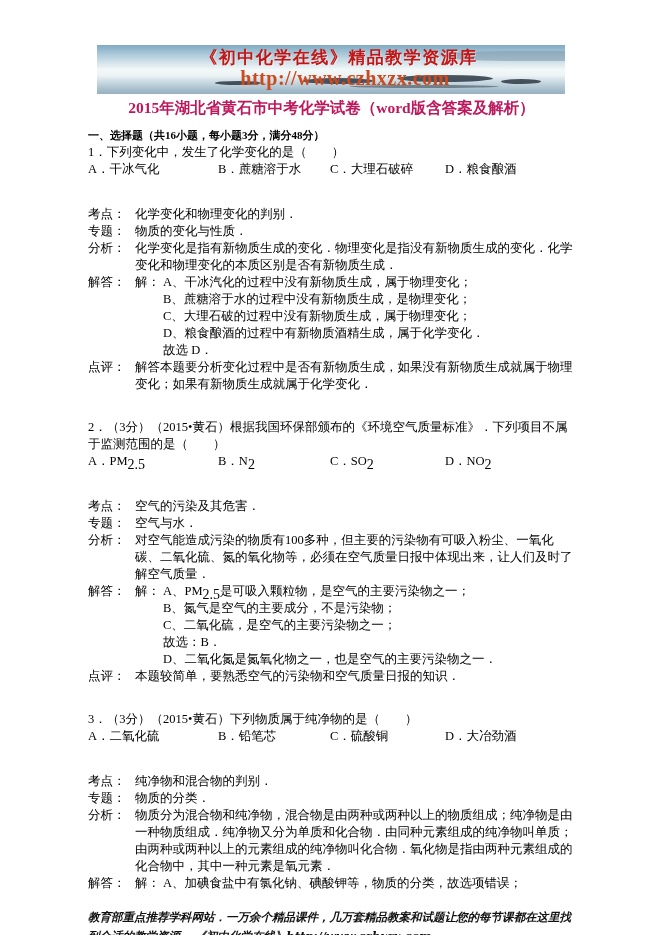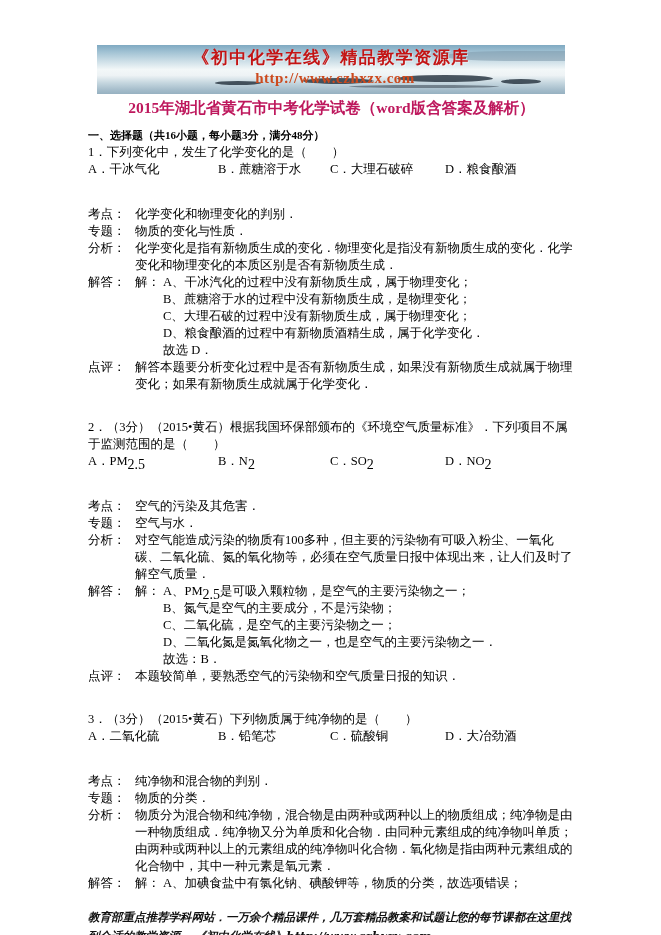--- a/index.html
+++ b/index.html
@@ -17,27 +17,27 @@
   }
   .sil{position:absolute;background:#2b3844;border-radius:50%;opacity:.85;}
   .sil.s1{left:118px;top:36px;width:46px;height:4px;}
   .sil.s2{left:206px;top:33px;width:70px;height:6px;}
   .sil.s3{left:300px;top:30px;width:96px;height:7px;}
   .sil.s4{left:404px;top:34px;width:40px;height:5px;}
   .sil.s5{left:252px;top:40px;width:150px;height:3px;opacity:.5;}
   .ridge{position:absolute;right:0;top:6px;width:120px;height:10px;background:#7d99ab;
     border-radius:50% 0 0 50%;opacity:.55;}
   .banner-title{
-    position:absolute;top:4px;left:0;width:100%;text-align:center;
+    position:absolute;top:4px;left:8px;width:100%;text-align:center;
     color:#c41414;font-weight:bold;font-size:17px;letter-spacing:1.5px;
     text-shadow:1px 1px 0 rgba(255,255,255,.45);
   }
   .banner-url{
-    position:absolute;top:25px;left:4px;width:100%;text-align:center;
-    color:#cc4a1e;font-weight:bold;font-size:15px;letter-spacing:.5px;
+    position:absolute;top:25px;left:14px;width:100%;text-align:center;
+    color:#cc4a1e;font-weight:bold;font-size:20px;letter-spacing:.5px;
   }
   
   .doc-title{
     text-align:center;color:#be185d;font-weight:bold;font-size:15.5px;
     line-height:21px;margin:3px 0 9px 0;
   }
   .section-header{font-weight:bold;font-size:11px;}
   
   .options-row{display:grid;grid-template-columns:130px 112px 115px 1fr;}
   sub{font-size:14px;line-height:0;}
@@ -135,22 +135,22 @@
       <span class="qa-label">分析：</span>
       <div class="qa-content">对空气能造成污染的物质有100多种，但主要的污染物有可吸入粉尘、一氧化碳、二氧化硫、氮的氧化物等，必须在空气质量日报中体现出来，让人们及时了解空气质量．</div>
     </div>
     <div class="qa-row">
       <span class="qa-label">解答：</span>
       <span class="jie-label">解：</span>
       <div class="qa-content">
         <div><span>A、PM</span><sub>2.5</sub><span>是可吸入颗粒物，是空气的主要污染物之一；</span></div>
         <div>B、氮气是空气的主要成分，不是污染物；</div>
         <div>C、二氧化硫，是空气的主要污染物之一；</div>
+        <div>故选：B．</div>
         <div>D、二氧化氮是氮氧化物之一，也是空气的主要污染物之一．</div>
-        <div>故选：B．</div>
       </div>
     </div>
     <div class="qa-row">
       <span class="qa-label">点评：</span>
       <div class="qa-content">本题较简单，要熟悉空气的污染物和空气质量日报的知识．</div>
     </div>
   </div>
 
   <div class="gap-q"></div>
 

